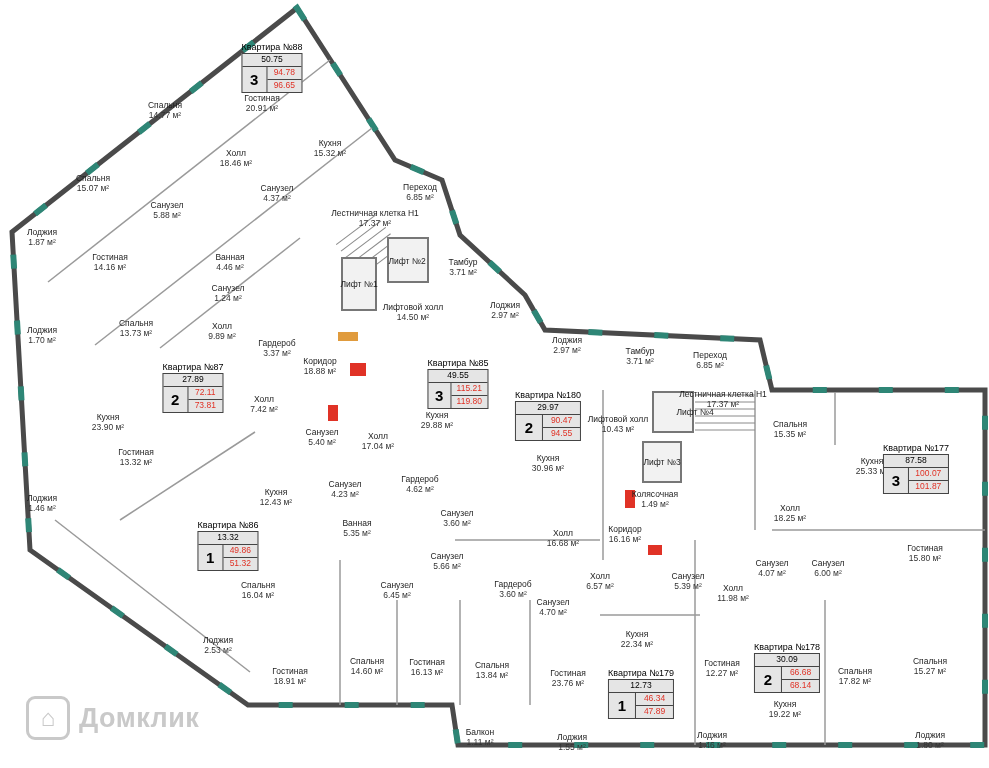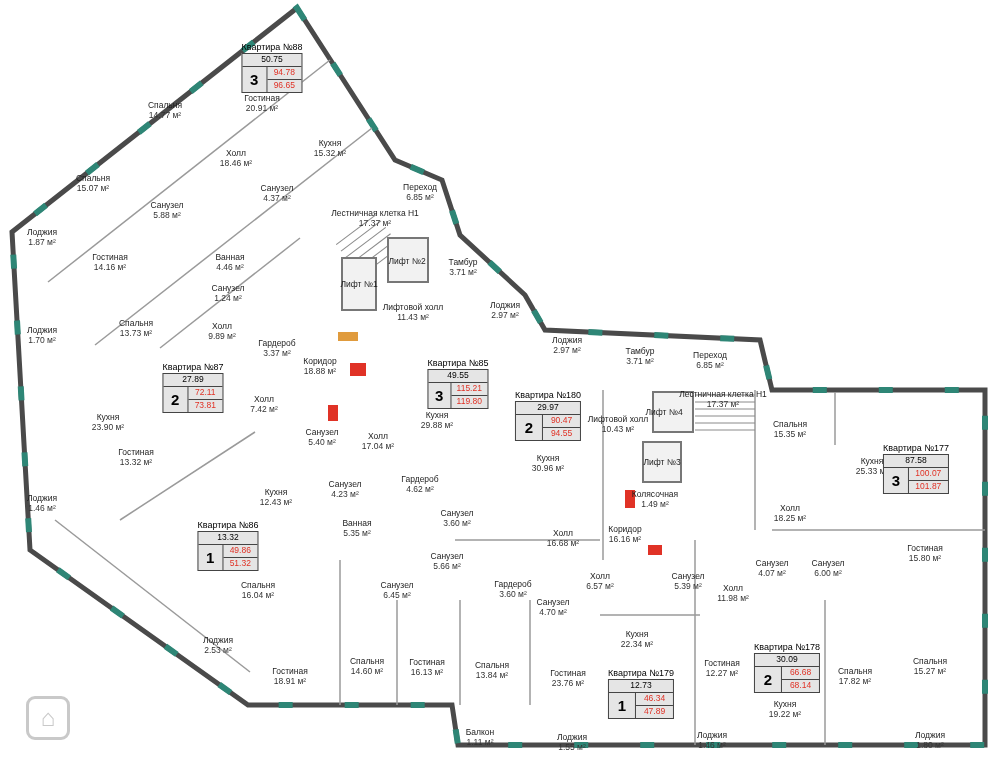--- a/index.html
+++ b/index.html
@@ -103,21 +103,21 @@
     <div class="room-label" style="left: 167px; top: 210px;"><span class="rn">Санузел</span><span class="ra">5.88 м²</span></div>
     <div class="room-label" style="left: 42px; top: 237px;"><span class="rn">Лоджия</span><span class="ra">1.87 м²</span></div>
     <div class="room-label" style="left: 110px; top: 262px;"><span class="rn">Гостиная</span><span class="ra">14.16 м²</span></div>
     <div class="room-label" style="left: 230px; top: 262px;"><span class="rn">Ванная</span><span class="ra">4.46 м²</span></div>
     <div class="room-label" style="left: 228px; top: 293px;"><span class="rn">Санузел</span><span class="ra">1.24 м²</span></div>
     <div class="room-label" style="left: 420px; top: 192px;"><span class="rn">Переход</span><span class="ra">6.85 м²</span></div>
     <div class="room-label" style="left: 375px; top: 218px;"><span class="rn">Лестничная клетка Н1</span><span class="ra">17.37 м²</span></div>
     <div class="room-label" style="left: 359px; top: 284px;"><span class="rn">Лифт №1</span></div>
     <div class="room-label" style="left: 407px; top: 261px;"><span class="rn">Лифт №2</span></div>
     <div class="room-label" style="left: 463px; top: 267px;"><span class="rn">Тамбур</span><span class="ra">3.71 м²</span></div>
-    <div class="room-label" style="left: 413px; top: 312px;"><span class="rn">Лифтовой холл</span><span class="ra">11.43 м²</span></div>
+    <div class="room-label" style="left: 413px; top: 312px;"><span class="rn">Лифтовой холл</span><span class="ra">14.50 м²</span></div>
     <div class="room-label" style="left: 505px; top: 310px;"><span class="rn">Лоджия</span><span class="ra">2.97 м²</span></div>
     <div class="room-label" style="left: 42px; top: 335px;"><span class="rn">Лоджия</span><span class="ra">1.70 м²</span></div>
     <div class="room-label" style="left: 136px; top: 328px;"><span class="rn">Спальня</span><span class="ra">13.73 м²</span></div>
     <div class="room-label" style="left: 222px; top: 331px;"><span class="rn">Холл</span><span class="ra">9.89 м²</span></div>
     <div class="room-label" style="left: 277px; top: 348px;"><span class="rn">Гардероб</span><span class="ra">3.37 м²</span></div>
     <div class="room-label" style="left: 320px; top: 366px;"><span class="rn">Коридор</span><span class="ra">18.88 м²</span></div>
     <div class="room-label" style="left: 108px; top: 422px;"><span class="rn">Кухня</span><span class="ra">23.90 м²</span></div>
     <div class="room-label" style="left: 264px; top: 404px;"><span class="rn">Холл</span><span class="ra">7.42 м²</span></div>
     <div class="room-label" style="left: 322px; top: 437px;"><span class="rn">Санузел</span><span class="ra">5.40 м²</span></div>
     <div class="room-label" style="left: 378px; top: 441px;"><span class="rn">Холл</span><span class="ra">17.04 м²</span></div>
@@ -140,21 +140,21 @@
     <div class="room-label" style="left: 568px; top: 678px;"><span class="rn">Гостиная</span><span class="ra">23.76 м²</span></div>
     <div class="room-label" style="left: 513px; top: 589px;"><span class="rn">Гардероб</span><span class="ra">3.60 м²</span></div>
     <div class="room-label" style="left: 553px; top: 607px;"><span class="rn">Санузел</span><span class="ra">4.70 м²</span></div>
     <div class="room-label" style="left: 480px; top: 737px;"><span class="rn">Балкон</span><span class="ra">1.11 м²</span></div>
     <div class="room-label" style="left: 572px; top: 742px;"><span class="rn">Лоджия</span><span class="ra">1.55 м²</span></div>
     <div class="room-label" style="left: 567px; top: 345px;"><span class="rn">Лоджия</span><span class="ra">2.97 м²</span></div>
     <div class="room-label" style="left: 640px; top: 356px;"><span class="rn">Тамбур</span><span class="ra">3.71 м²</span></div>
     <div class="room-label" style="left: 710px; top: 360px;"><span class="rn">Переход</span><span class="ra">6.85 м²</span></div>
     <div class="room-label" style="left: 723px; top: 399px;"><span class="rn">Лестничная клетка Н1</span><span class="ra">17.37 м²</span></div>
     <div class="room-label" style="left: 618px; top: 424px;"><span class="rn">Лифтовой холл</span><span class="ra">10.43 м²</span></div>
-    <div class="room-label" style="left: 664px; top: 412px;"><span class="rn">Лифт №4</span></div>
+    <div class="room-label" style="left: 695px; top: 412px;"><span class="rn">Лифт №4</span></div>
     <div class="room-label" style="left: 662px; top: 462px;"><span class="rn">Лифт №3</span></div>
     <div class="room-label" style="left: 655px; top: 499px;"><span class="rn">Колясочная</span><span class="ra">1.49 м²</span></div>
     <div class="room-label" style="left: 548px; top: 463px;"><span class="rn">Кухня</span><span class="ra">30.96 м²</span></div>
     <div class="room-label" style="left: 790px; top: 429px;"><span class="rn">Спальня</span><span class="ra">15.35 м²</span></div>
     <div class="room-label" style="left: 872px; top: 466px;"><span class="rn">Кухня</span><span class="ra">25.33 м²</span></div>
     <div class="room-label" style="left: 790px; top: 513px;"><span class="rn">Холл</span><span class="ra">18.25 м²</span></div>
     <div class="room-label" style="left: 625px; top: 534px;"><span class="rn">Коридор</span><span class="ra">16.16 м²</span></div>
     <div class="room-label" style="left: 563px; top: 538px;"><span class="rn">Холл</span><span class="ra">16.68 м²</span></div>
     <div class="room-label" style="left: 600px; top: 581px;"><span class="rn">Холл</span><span class="ra">6.57 м²</span></div>
     <div class="room-label" style="left: 688px; top: 581px;"><span class="rn">Санузел</span><span class="ra">5.39 м²</span></div>
@@ -238,13 +238,14 @@
         <div class="apt-living">12.73</div>
         <div class="apt-rooms">1</div>
         <div class="apt-v2">46.34</div>
         <div class="apt-v3">47.89</div>
       </div>
     </div>
   </div>
 
 <div class="wm">
   <div class="wm-logo">⌂</div>
+  <div class="wm-text">Домклик</div>
 </div>
 
 </body></html>

